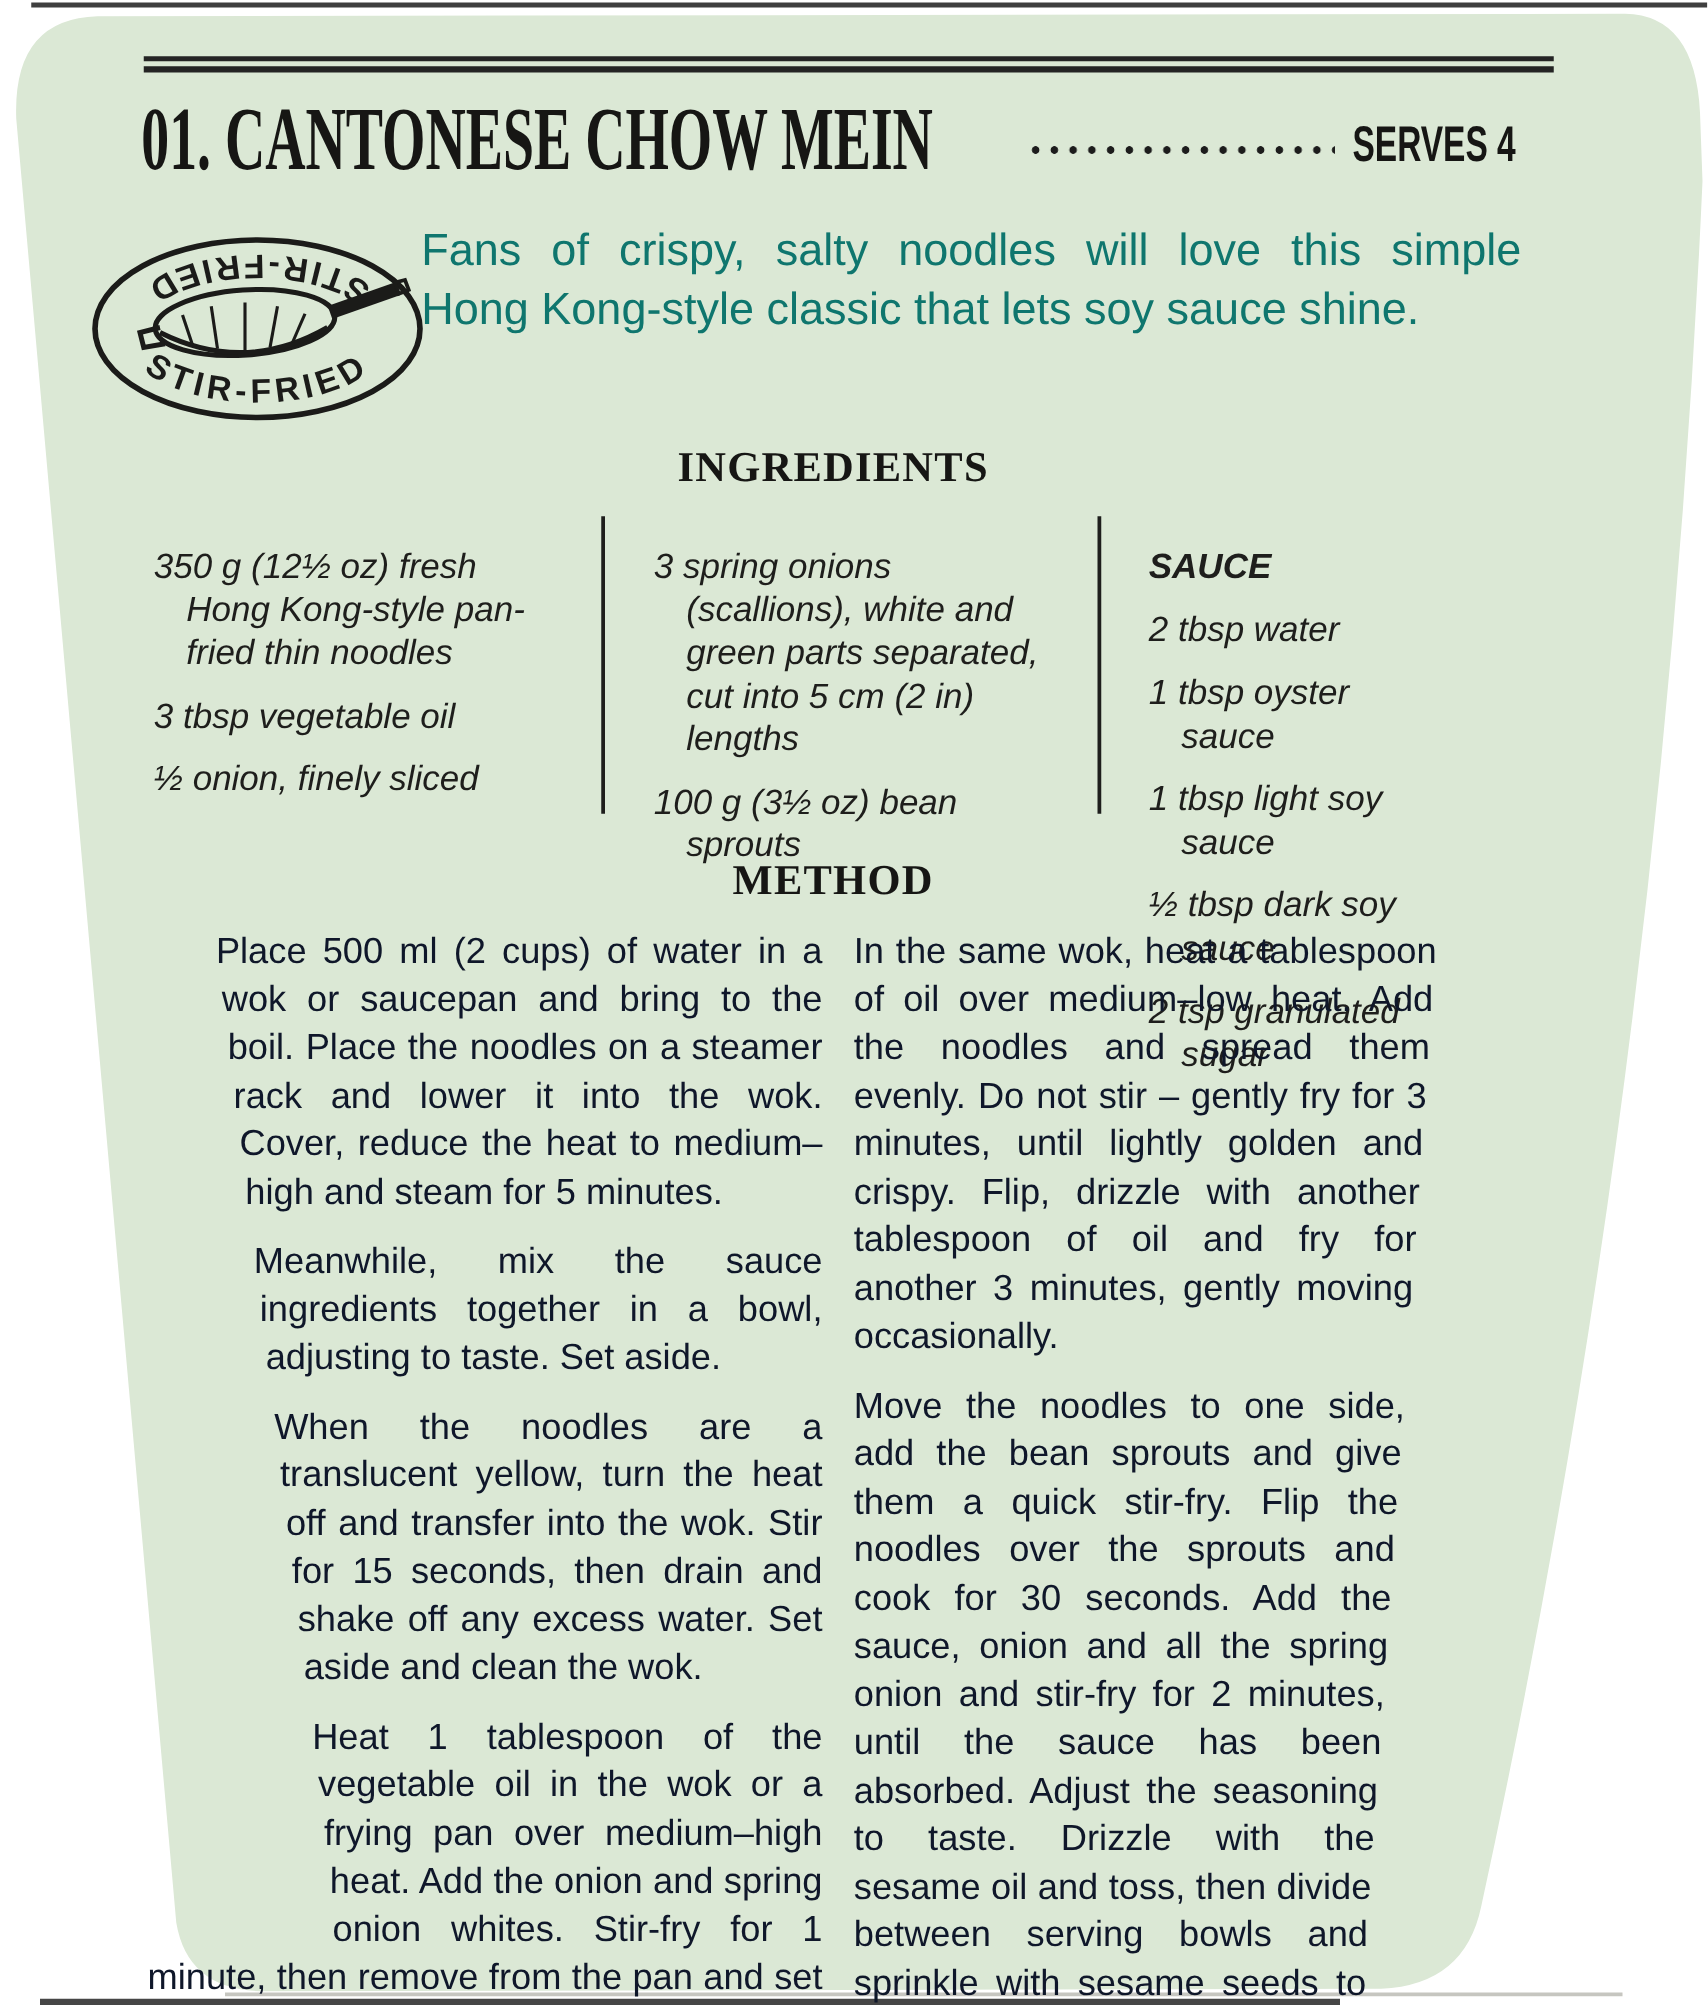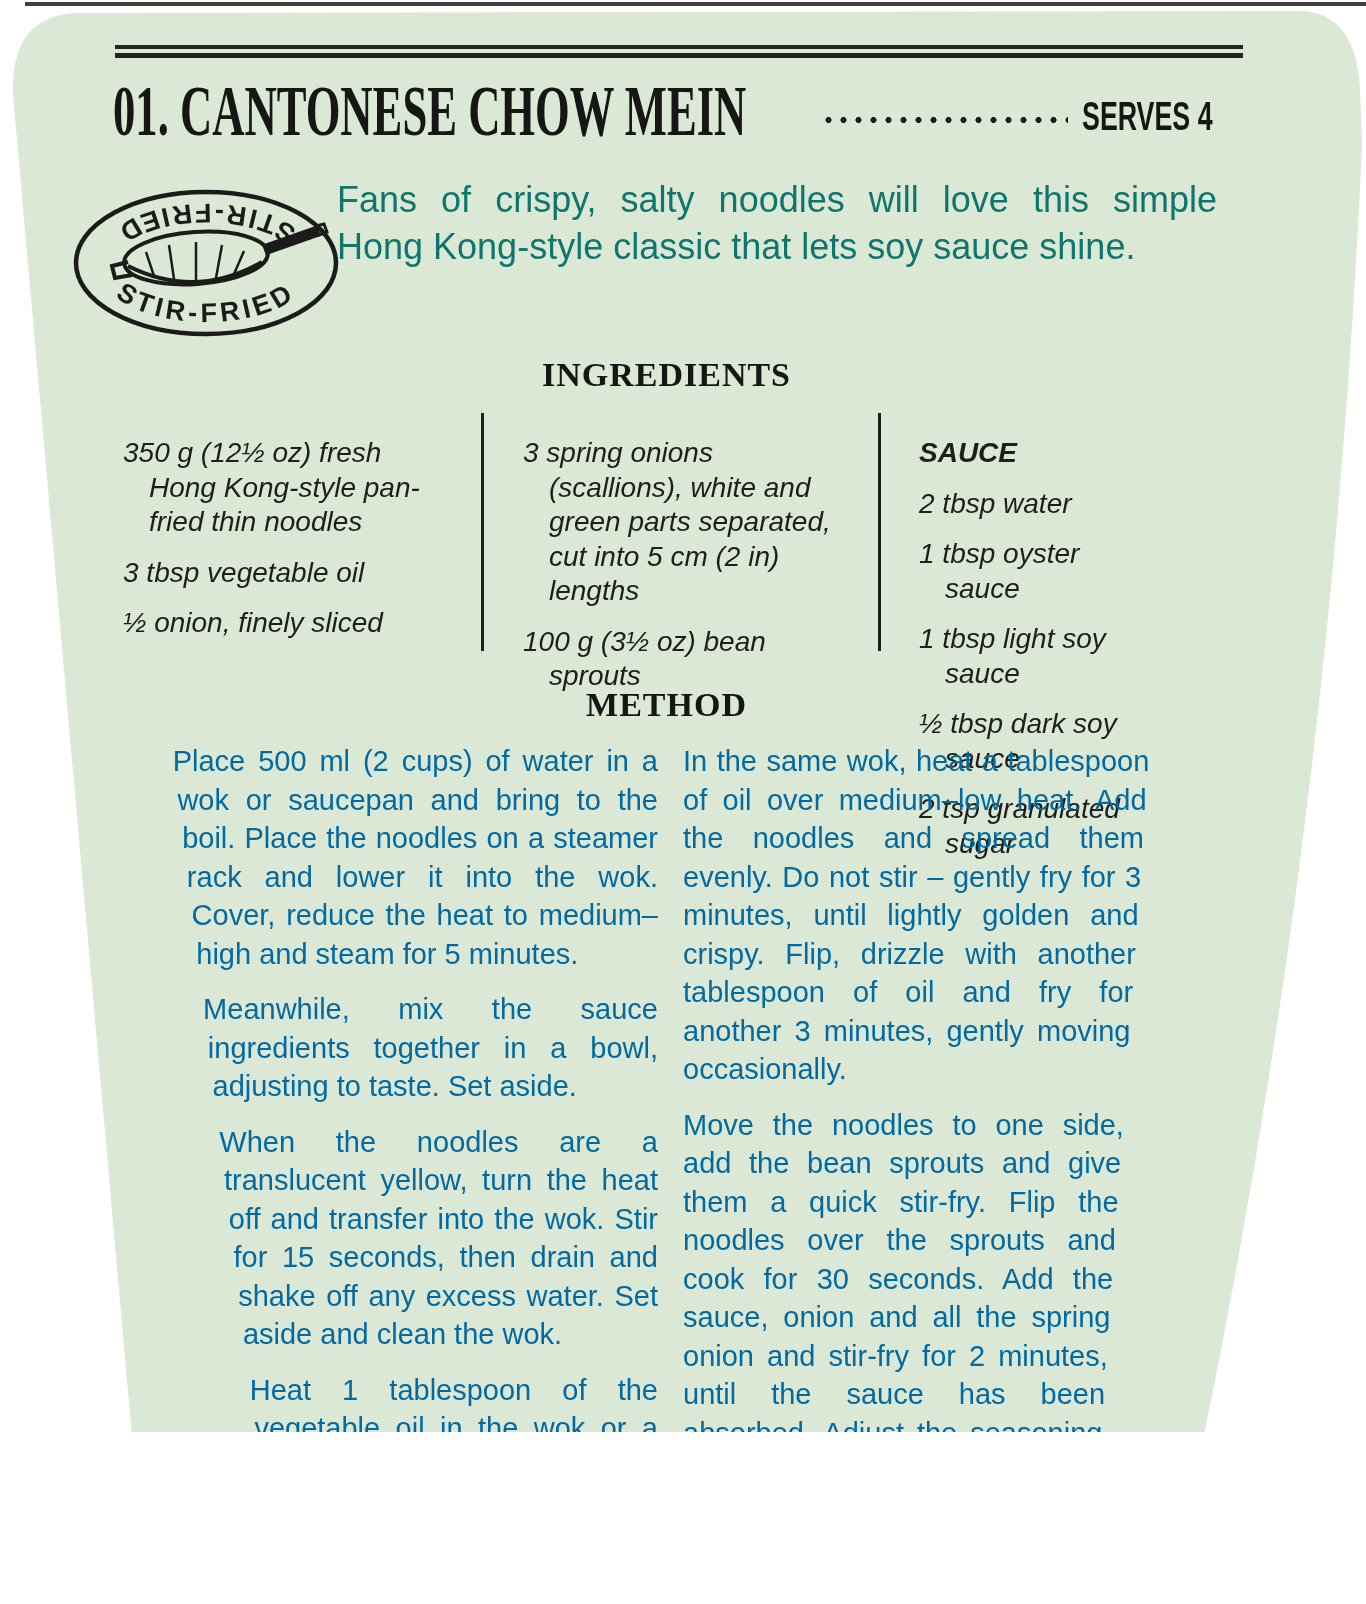--- a/index.html
+++ b/index.html
@@ -1,17 +1,17 @@
 <!DOCTYPE html>
 <html><head>
 <meta charset="utf-8">
 <style>
   html,body { margin:0; padding:0; background:#ffffff; }
   .canvas {
-    position:relative; width:1366px; height:1432px; overflow:hidden;
+    position:relative; width:1366px; height:1604px; overflow:hidden;
     background:#ffffff; color:#1e1e1c;
     font-family:"Liberation Sans", sans-serif;
   }
   .card-svg { position:absolute; left:0; top:0; }
   .page-edge-top { position:absolute; left:25px; top:2px; width:1341px; height:4px; background:#3f3f3f; }
   .shadow-line   { position:absolute; left:180px; top:1594px; width:1118px; height:3px; background:#c6c6c0; }
   .next-edge     { position:absolute; left:32px;  top:1599px; width:1040px; height:5px; background:#464646; }
 
   .title-rule-a { position:absolute; left:115px; top:45px;  width:1128px; height:4px; background:#242424; }
   .title-rule-b { position:absolute; left:115px; top:53px;  width:1128px; height:5px; background:#242424; }
@@ -46,21 +46,21 @@
 
   .ing { position:absolute; font-size:28px; line-height:34.5px; }
   .ing p { margin:16px; padding-left:26px; text-indent:-26px;font-style:italic; }
   #ing-col1 { left:107px; top:420px; width:352px; }
   #ing-col2 { left:507px; top:420px; width:350px; }
   #ing-col3 { left:903px; top:420px; width:262px; }
   .sauce-head { font-weight:bold; font-style:italic; }
   .vdiv { position:absolute; top:413px; width:3px; height:238px; background:#1e1e1c; }
   #vdiv1 { left:481px; } #vdiv2 { left:878px; }
 
-  .mcol { position:absolute; font-size:29px; line-height:38.5px; text-align:justify; color:#0369a1; }
+  .mcol { position:absolute; font-size:29px; line-height:38.5px; text-align:justify; color:#0f172a; }
   .mcol p { margin:0 0 17px 0; }
   #mleft  { left:118px; top:742px; width:540px; height:800px; }
   #mleft .shape {
     float:left; width:150px; height:100%;
     shape-outside:polygon(0 0, 50px 0, 148px 100%, 0 100%);
   }
   #mright { left:683px; top:742px; width:540px; height:845px; }
   #mright .shape {
     float:right; width:160px; height:100%;
     shape-outside:polygon(89px 0, 160px 0, 160px 100%, 30px 100%);

